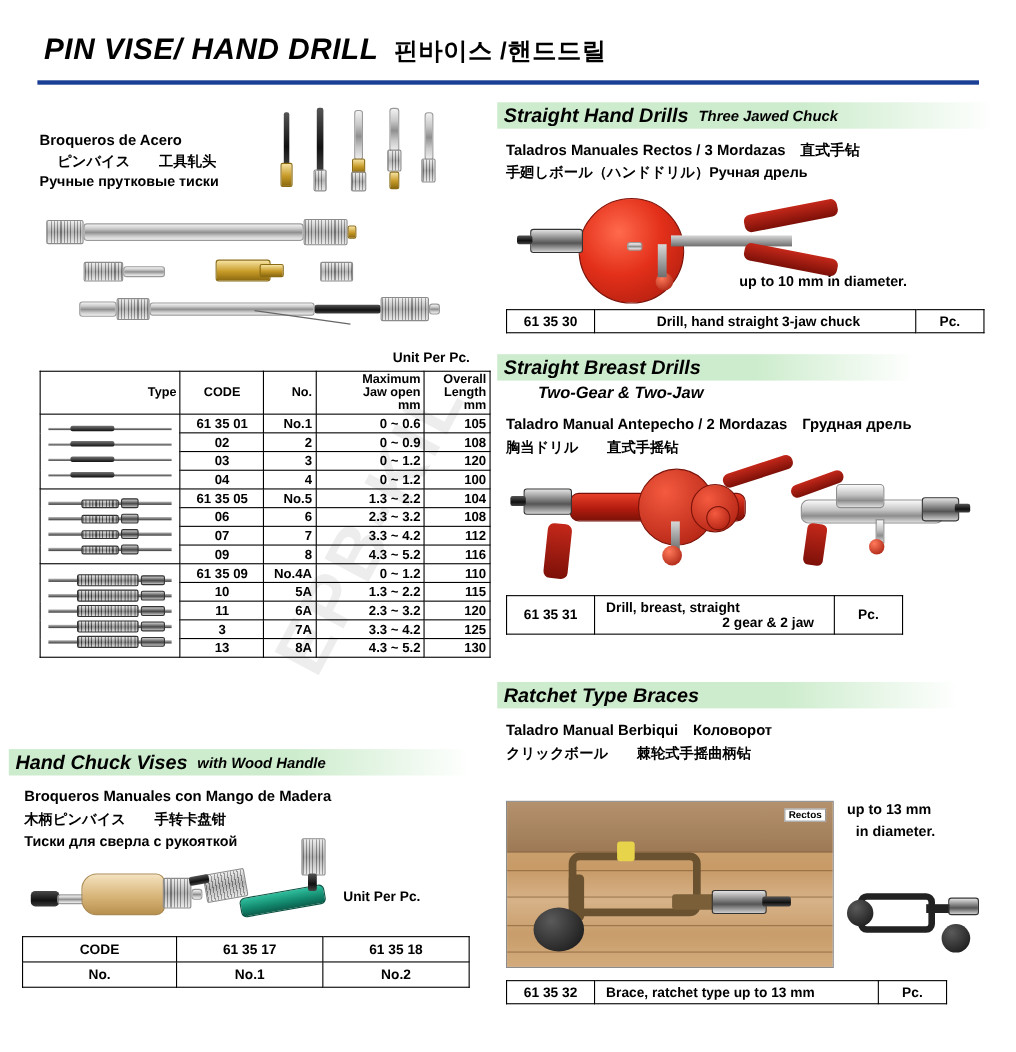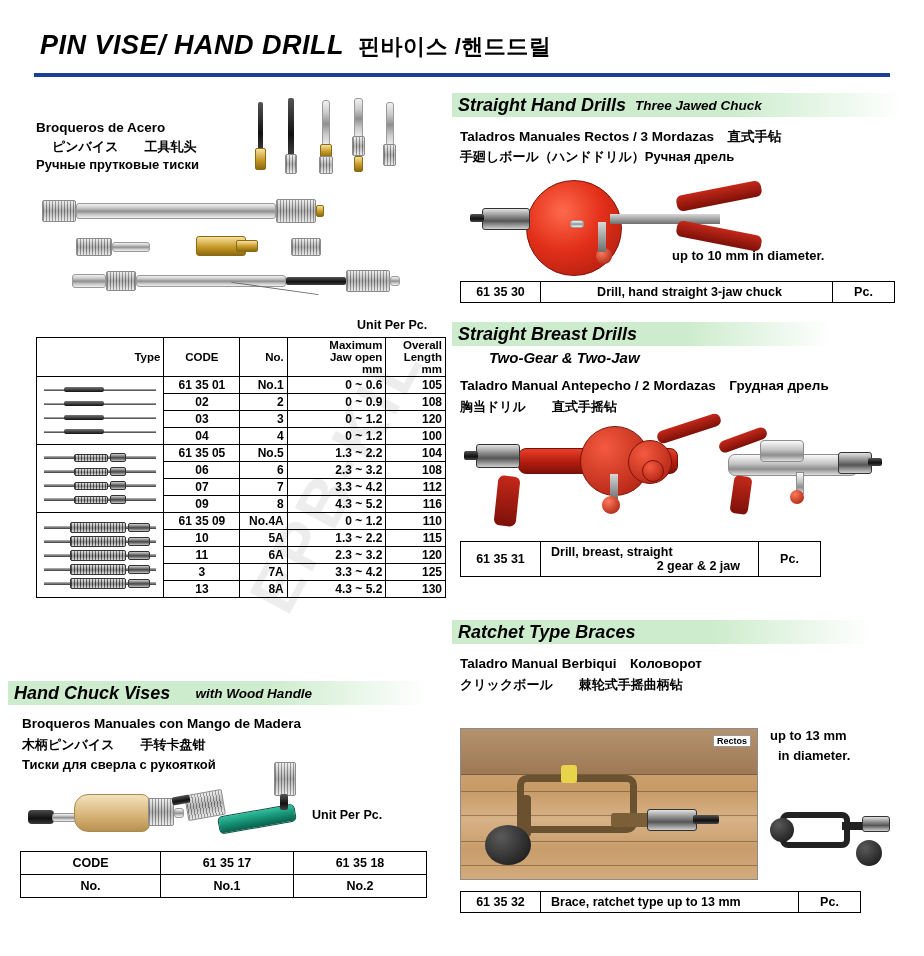--- a/index.html
+++ b/index.html
@@ -429,21 +429,21 @@
     </tr>
     <tr>
       <td class="codecell">13</td>
       <td class="nocell">8A</td>
       <td class="jawcell">4.3 ~ 5.2</td>
       <td class="lencell">130</td>
     </tr>
   </tbody>
     </table>
 
-  <div class="banner" style="left:8px; top:681px; width:420px;gap:16px;">
+  <div class="banner" style="left:8px; top:681px; width:420px;">
     <span class="h">Hand Chuck Vises</span>
     <span class="sub">with Wood Handle</span>
   </div>
   <div class="txtline l1" style="left:22px; top:716px;">Broqueros Manuales con Mango de Madera</div>
   <div class="txtline cjk" style="left:22px; top:736px;">木柄ピンバイス　　手转卡盘钳</div>
   <div class="txtline l2" style="left:22px; top:757px;">Тиски для сверла с рукояткой</div>
 
   <div class="imgbox" style="left:22px; top:770px; width:300px; height:76px;">
     <div class="blackgrip" style="left:6px; top:40px; width:26px; height:14px;"></div>
     <div class="metal-rod" style="left:30px; top:43px; width:26px; height:9px;"></div>

